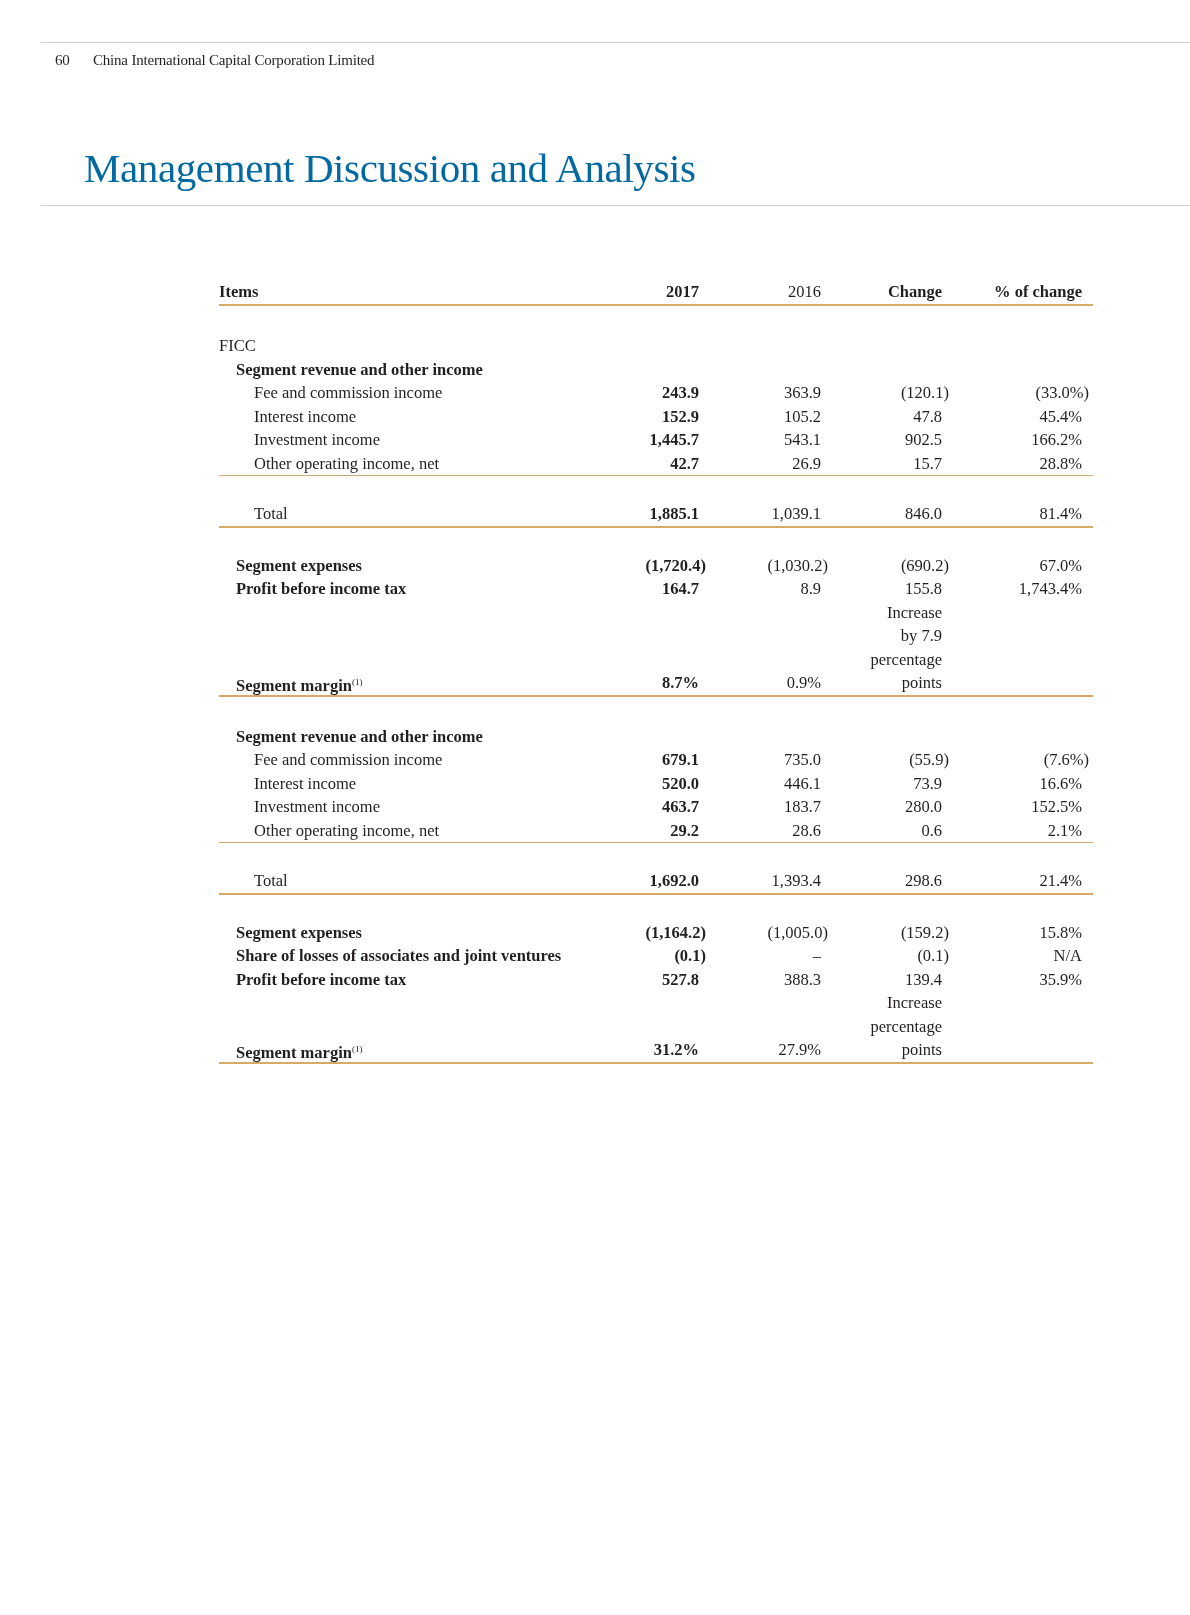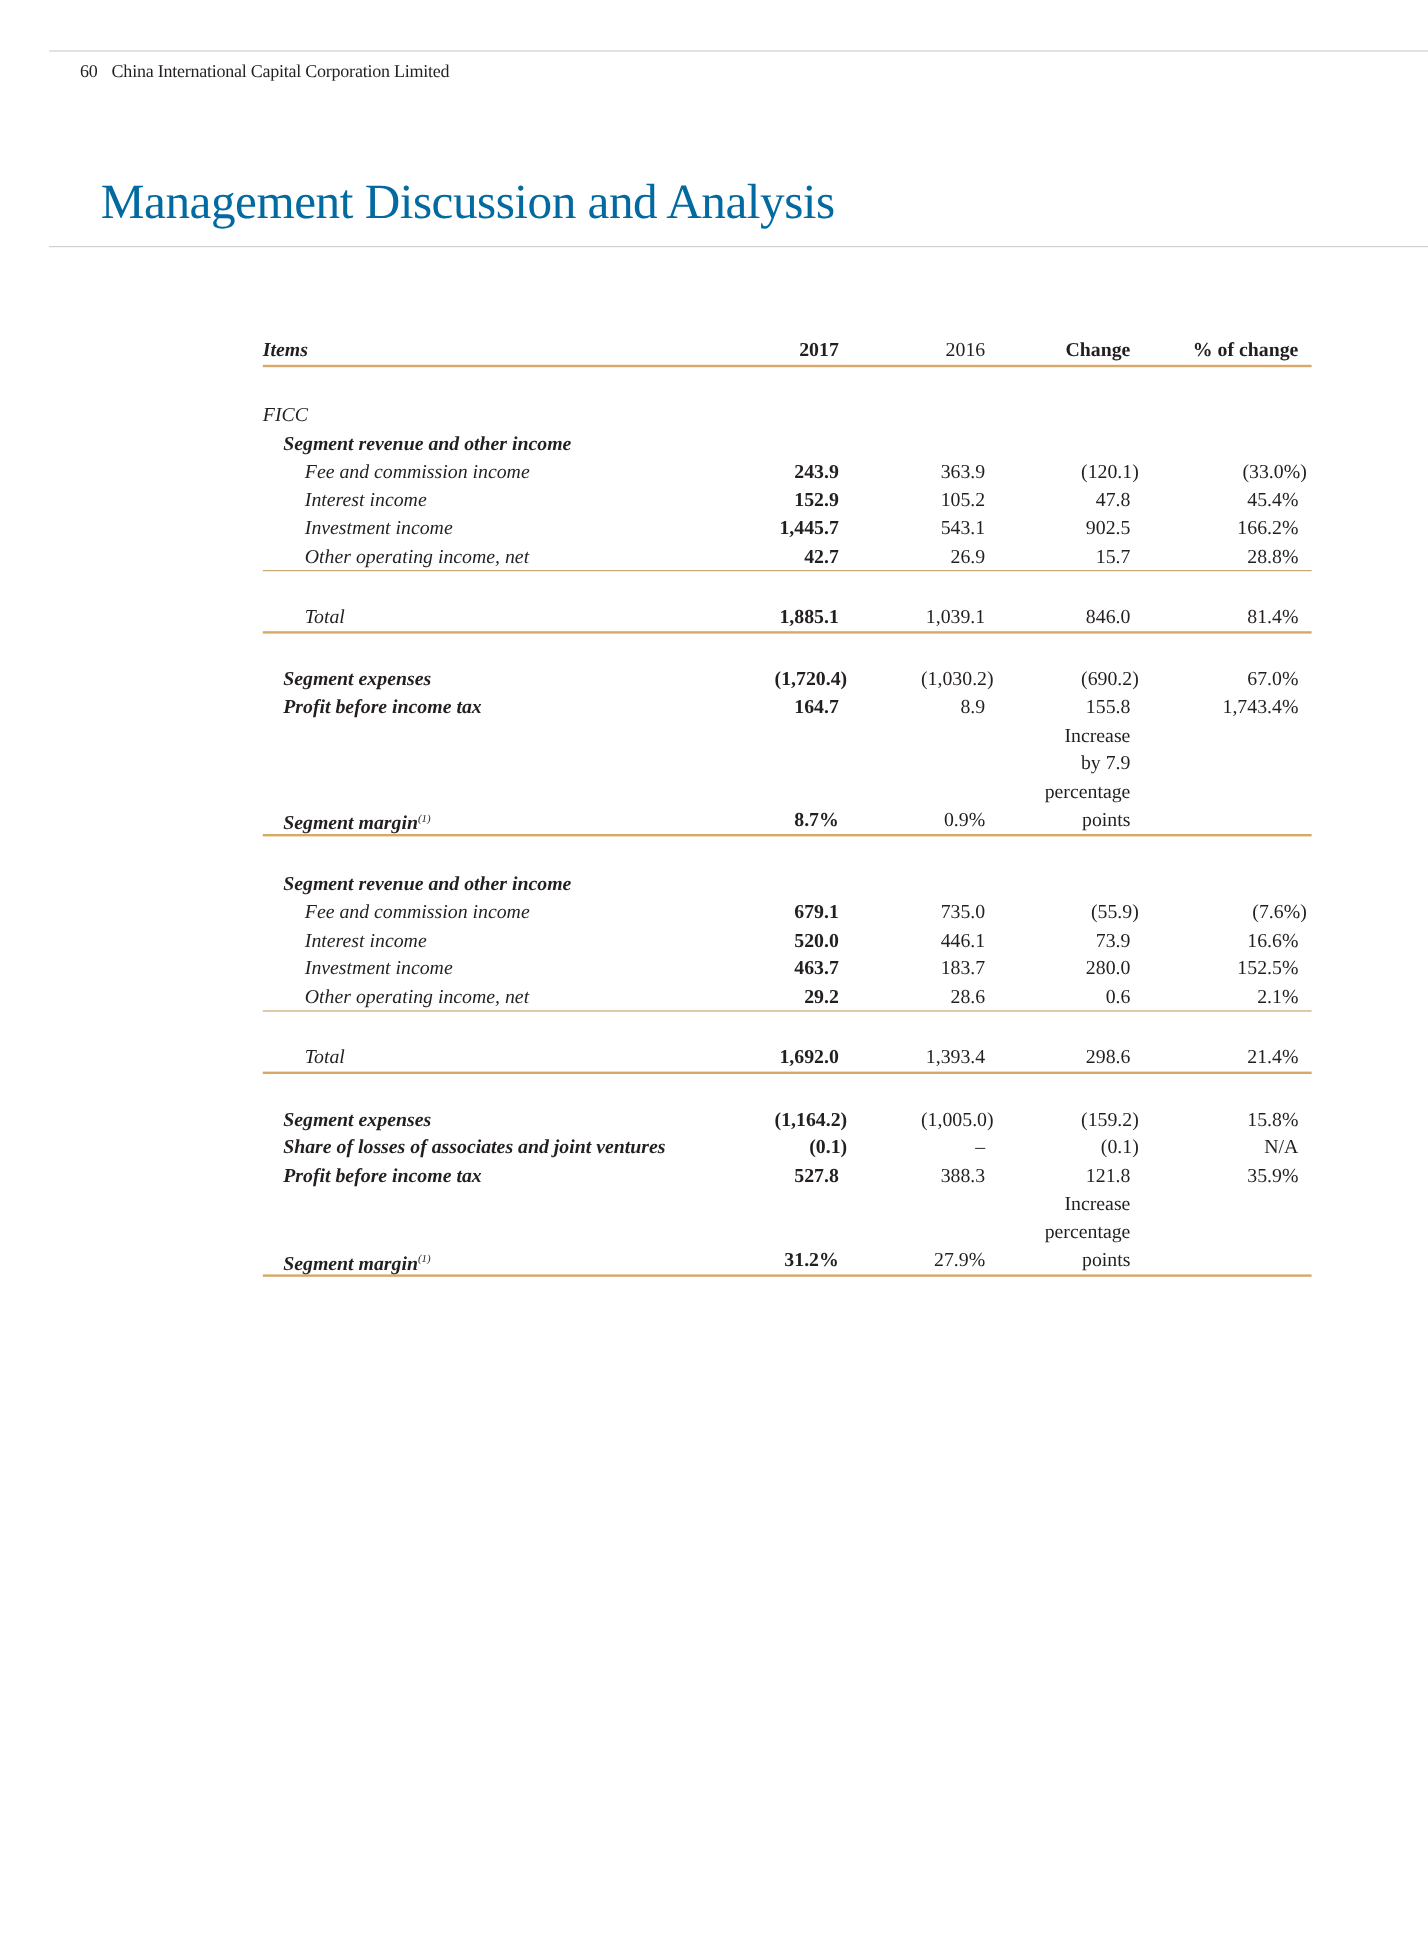--- a/index.html
+++ b/index.html
@@ -2,30 +2,30 @@
 <html><head>
 <meta charset="utf-8">
 <style>
   html, body { margin: 0; padding: 0; background: #ffffff; }
   body {
     width: 1190px; height: 1615px; position: relative; overflow: hidden;
     font-family: "Liberation Serif", "DejaVu Serif", serif; color: #231f20;
   }
   .top-rule { position: absolute; left: 41px; right: 0; top: 42px; border-top: 1px solid #cfcfcf; }
   .running-head { position: absolute; left: 55px; top: 52px; font-size: 15px; letter-spacing: -0.2px; }
-  .running-head .page-num { display: inline-block; width: 38px; text-align: center; }
+  .running-head .page-num { display: inline-block; width: 38px; }
   .title {
     position: absolute; left: 84px; top: 144px; font-size: 41px; color: #0369a1;
     letter-spacing: -0.4px; font-weight: normal; margin: 0;
   }
   .title-rule { position: absolute; left: 41px; right: 0; top: 205px; border-top: 1px solid #cfcfcf; }
 
   .tbl { position: absolute; left: 219px; top: 280px; width: 874px; font-size: 16.5px; }
   .row { position: relative; height: 23.5px; line-height: 23.5px; }
-  .row .lbl { position: absolute; left: 0; white-space: nowrap; font-style: italic; }
+  .row .lbl { position: absolute; left: 0; white-space: nowrap; }
   .row .c { position: absolute; text-align: right; white-space: nowrap; }
   .c.y17 { right: 394px; width: 120px; font-weight: bold; }
   .c.y16 { right: 272px; width: 120px; }
   .c.chg { right: 151px; width: 120px; }
   .c.pct { right: 11px; width: 130px; }
   .hdr .c.y16, .hdr .c.chg, .hdr .c.pct { }
   .hdr { font-weight: bold; height: 24px; }
   .hdr .c.y16 { font-weight: normal; }
   .hdr .c.chg, .hdr .c.pct { font-weight: bold; }
   .ind1 { left: 17px !important; text-align: center; }
@@ -190,21 +190,21 @@
         <span class="lbl ind1 bold">Share of losses of associates and joint ventures</span>
         <span class="c y17 par">(0.1)</span>
         <span class="c y16">–</span>
         <span class="c chg par">(0.1)</span>
         <span class="c pct">N/A</span>
       </div>
       <div class="row">
         <span class="lbl ind1 bold">Profit before income tax</span>
         <span class="c y17">527.8</span>
         <span class="c y16">388.3</span>
-        <span class="c chg">121.8</span>
+        <span class="c chg">139.4</span>
         <span class="c pct">35.9%</span>
       </div>
       <div class="row">
         <span class="c chg">Increase</span>
       </div>
       <div class="row">
         <span class="c chg">percentage</span>
       </div>
       <div class="row">
         <span class="lbl ind1 bold"><span>Segment margin</span><sup>(1)</sup></span>

